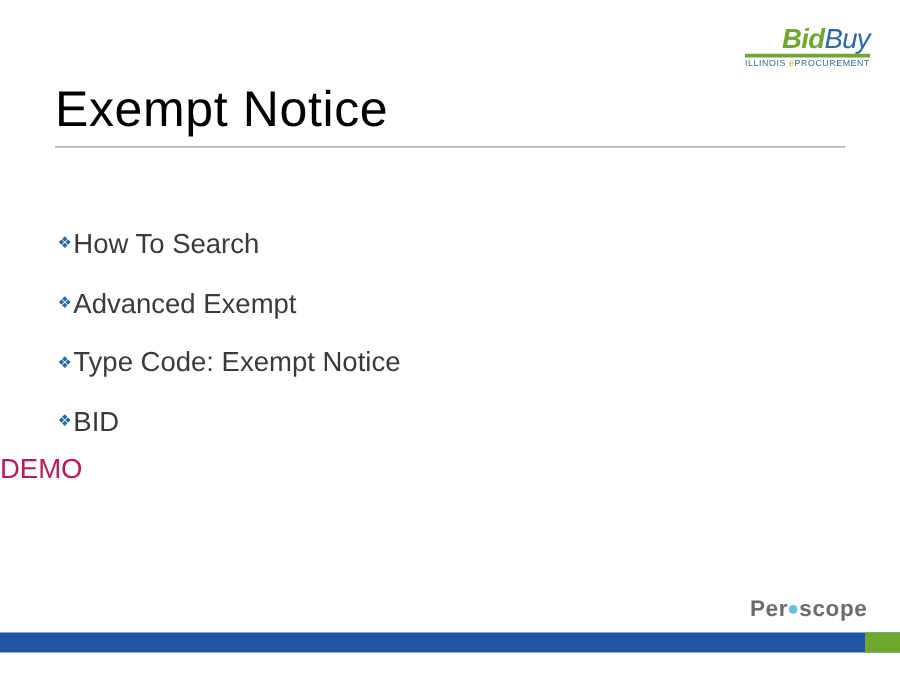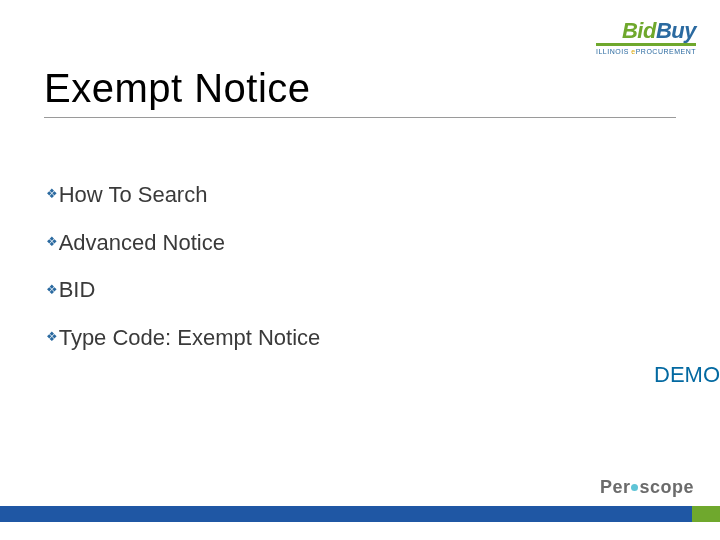--- a/index.html
+++ b/index.html
@@ -29,21 +29,21 @@
   .logo-top .bid {
     font-size: 22px;
     font-weight: 700;
     color: #6fa82d;
     font-style: italic;
     display: inline-block;
     letter-spacing: -0.5px;
   }
   .logo-top .buy {
     font-size: 22px;
-    font-weight: 700;
+    font-weight: 400;
     color: #2b6aa0;
     font-style: italic;
     display: inline-block;
     letter-spacing: -0.5px;
   }
   .logo-top .underline {
     height: 3px;
     background: #6fa82d;
     margin-top: 1px;
   }
@@ -93,23 +93,23 @@
     display: inline-block;
     vertical-align: middle;
     margin-right: 1px;
     position: relative;
     top: -2px;
   }
   .demo {
     position: absolute;
     top: 362px;
     width: 100%;
-    text-align: right;
+    text-align: left;
     font-size: 22px;
-    color: #0369a1;
+    color: #be185d;
   }
   .footer-bar {
     position: absolute;
     left: 0;
     right: 0;
     bottom: 18px;
     height: 16px;
     background: #1f57a4;
   }
   .footer-bar .accent {
@@ -152,23 +152,23 @@
     <div class="sub"><span>ILLINOIS </span><span class="e">e</span><span>PROCUREMENT</span></div>
   </div>
 
   <div class="title-wrap">
     <h1 class="title">Exempt Notice</h1>
     <div class="hr"></div>
   </div>
 
   <div class="bullets">
     <div class="bullet"><span class="diamond">❖</span><span>How To Search</span></div>
-    <div class="bullet"><span class="diamond">❖</span><span>Advanced Notice</span></div>
+    <div class="bullet"><span class="diamond">❖</span><span>Advanced Exempt</span></div>
+    <div class="bullet"><span class="diamond">❖</span><span>Type Code:  Exempt Notice</span></div>
     <div class="bullet"><span class="diamond">❖</span><span>BID</span></div>
-    <div class="bullet"><span class="diamond">❖</span><span>Type Code:  Exempt Notice</span></div>
   </div>
 
   <div class="demo">DEMO</div>
 
   <div class="logo-bottom">
     <span>Per</span><span class="dot"></span><span>scope</span>
   </div>
 
   <div class="footer-bar">
     <div class="accent"></div>

